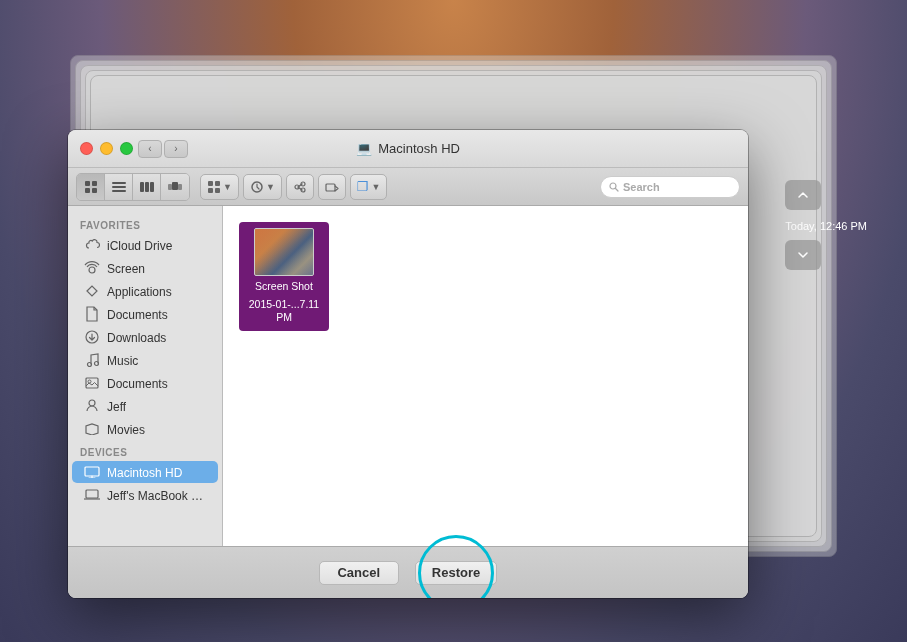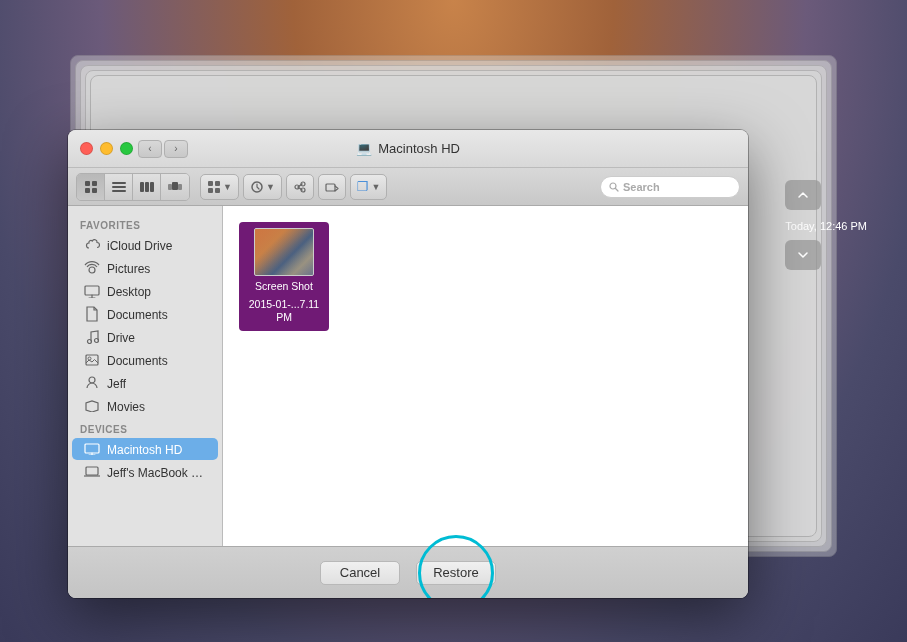--- a/index.html
+++ b/index.html
@@ -326,20 +326,21 @@
       background: linear-gradient(to bottom, #f0f0f0, #e0e0e0);
       border: 1px solid #b8b8b8;
       border-radius: 5px;
       font-size: 13px;
       color: #333;
       cursor: pointer;
       display: flex;
       align-items: center;
       justify-content: center;
       padding: 0 16px;
+      font-weight: bold;
     }
 
     
     .restore-wrapper {
       position: relative;
     }
 
     .restore-circle {
       position: absolute;
       width: 76px;
@@ -507,55 +508,63 @@
       </div>
 
       <div class="sidebar-item">
         <div class="sidebar-icon">
           <svg width="16" height="14" viewBox="0 0 16 14" fill="none">
             <circle cx="8" cy="9" r="3" stroke="#666" stroke-width="1.2"></circle>
             <path d="M3 6 a6 6 0 0 1 10 0" stroke="#666" stroke-width="1.2" fill="none"></path>
             <path d="M1 4 a9 9 0 0 1 14 0" stroke="#666" stroke-width="1.2" fill="none"></path>
           </svg>
         </div>
-        <span class="sidebar-label">Pictures</span>
-      </div>
-
-
-      <div class="sidebar-item">
-        <div class="sidebar-icon">
-          <svg width="16" height="13" viewBox="0 0 16 13" fill="none">
-            <rect x="1" y="1" width="14" height="9" rx="1" stroke="#666" stroke-width="1.2"></rect>
-            <path d="M5 13 L11 13 M8 10 L8 13" stroke="#666" stroke-width="1.2" stroke-linecap="round"></path>
-          </svg>
-        </div>
-        <span class="sidebar-label">Desktop</span>
-      </div>
+        <span class="sidebar-label">Screen</span>
+      </div>
+
+      <div class="sidebar-item">
+        <div class="sidebar-icon">
+          <svg width="16" height="14" viewBox="0 0 16 14" fill="none">
+            <path d="M3 7 L8 2 L13 7 L8 12 Z" stroke="#666" stroke-width="1.2" fill="none"></path>
+          </svg>
+        </div>
+        <span class="sidebar-label">Applications</span>
+      </div>
+
 
       <div class="sidebar-item">
         <div class="sidebar-icon">
           <svg width="14" height="16" viewBox="0 0 14 16" fill="none">
             <path d="M2 1 L9 1 L12 4 L12 15 L2 15 Z" stroke="#666" stroke-width="1.2" fill="none"></path>
             <path d="M9 1 L9 4 L12 4" stroke="#666" stroke-width="1.2" fill="none"></path>
           </svg>
         </div>
         <span class="sidebar-label">Documents</span>
       </div>
 
+      <div class="sidebar-item">
+        <div class="sidebar-icon">
+          <svg width="14" height="14" viewBox="0 0 14 14" fill="none">
+            <circle cx="7" cy="7" r="6" stroke="#666" stroke-width="1.2"></circle>
+            <path d="M7 4 L7 9 M4.5 7.5 L7 10 L9.5 7.5" stroke="#666" stroke-width="1.2" stroke-linecap="round" stroke-linejoin="round"></path>
+          </svg>
+        </div>
+        <span class="sidebar-label">Downloads</span>
+      </div>
 
 
       <div class="sidebar-item">
         <div class="sidebar-icon">
           <svg width="13" height="14" viewBox="0 0 13 14" fill="none">
             <path d="M5 11 L5 2 L12 1 L12 10" stroke="#666" stroke-width="1.2" stroke-linecap="round"></path>
             <circle cx="3.5" cy="11.5" r="2" stroke="#666" stroke-width="1.2" fill="none"></circle>
             <circle cx="10.5" cy="10.5" r="2" stroke="#666" stroke-width="1.2" fill="none"></circle>
           </svg>
         </div>
-        <span class="sidebar-label">Drive</span>
+        <span class="sidebar-label">Music</span>
       </div>
 
       <div class="sidebar-item">
         <div class="sidebar-icon">
           <svg width="14" height="12" viewBox="0 0 14 12" fill="none">
             <rect x="1" y="1" width="12" height="10" rx="1" stroke="#666" stroke-width="1.2"></rect>
             <circle cx="4.5" cy="4.5" r="1.5" stroke="#666" stroke-width="1" fill="none"></circle>
             <path d="M1 9 L4 6 L7 8 L9.5 5.5 L13 9" stroke="#666" stroke-width="1" stroke-linejoin="round" fill="none"></path>
           </svg>
         </div>

